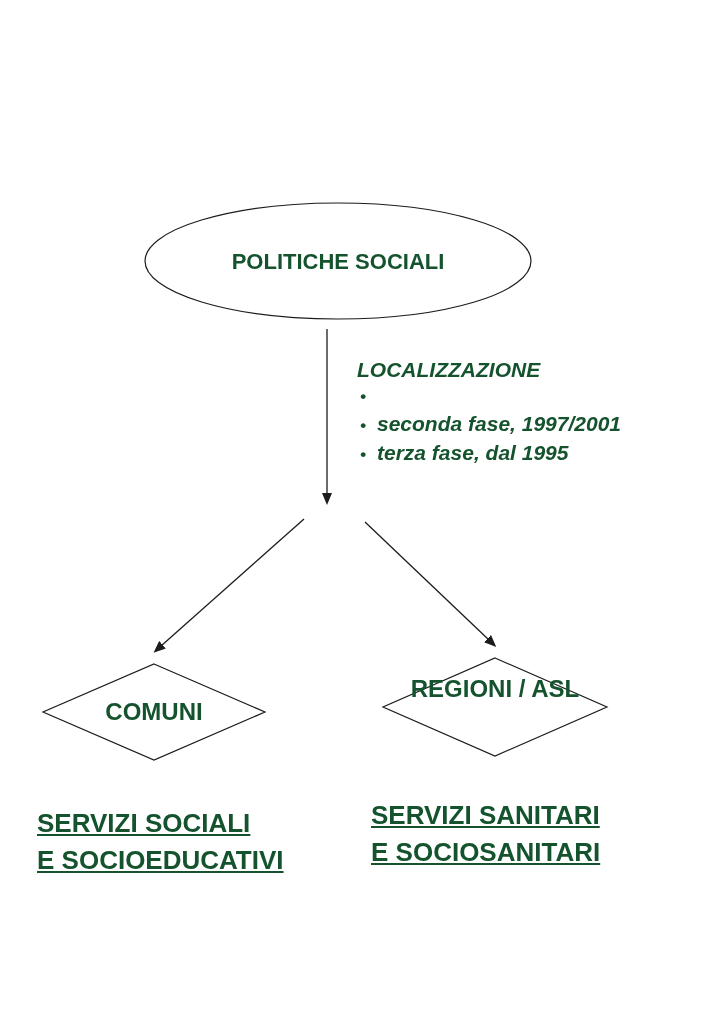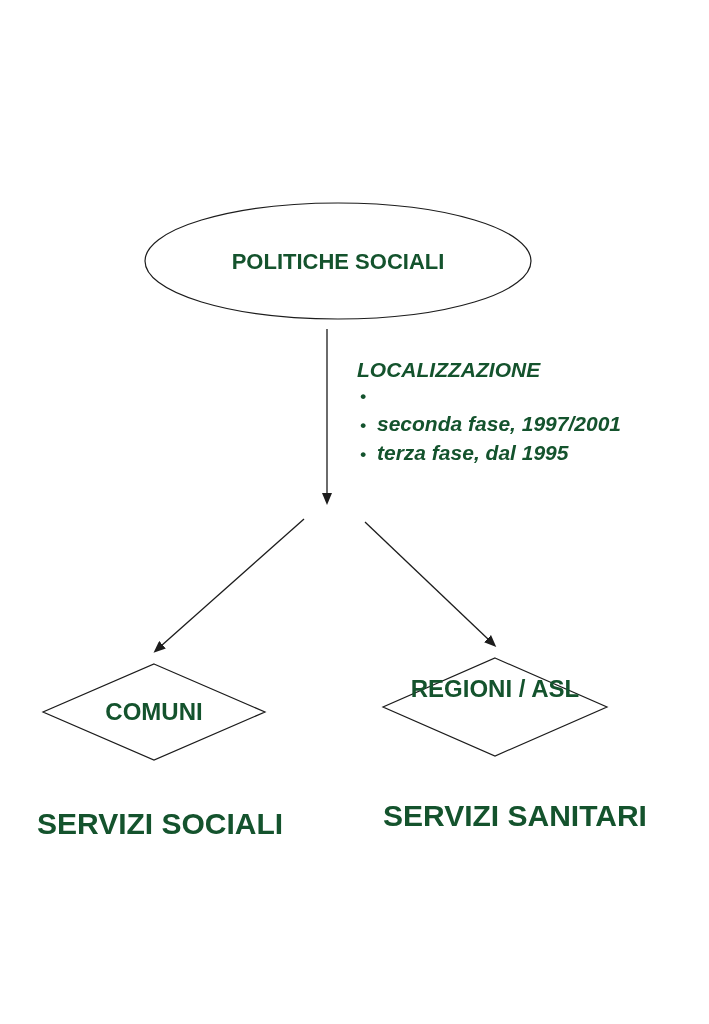--- a/index.html
+++ b/index.html
@@ -73,29 +73,30 @@
     width: 222px;
     height: 96px;
   }
   .regioni-label {
     left: 383px;
     top: 640px;
     width: 224px;
     height: 98px;
   }
   .result-label {
-    font-size: 30px;
+    font-size: 26px;
     line-height: 37px;
+    text-decoration: underline;
   }
   .result-left {
     left: 37px;
     top: 805px;
   }
   .result-right {
-    left: 383px;
+    left: 371px;
     top: 797px;
   }
 </style>
 </head>
 <body>
 
 <div class="slide">
 
   <svg class="shapes" viewBox="0 0 709 1024" xmlns="http://www.w3.org/2000/svg">
     <defs>
@@ -135,19 +136,21 @@
       <span>terza fase, dal 1995</span>
     </div>
   </div>
 
   <div class="label diamond-label comuni-label">COMUNI</div>
 
   <div class="label diamond-label regioni-label">REGIONI / ASL</div>
 
   <div class="label result-label result-left">
     <div>SERVIZI SOCIALI</div>
+    <div>E SOCIOEDUCATIVI</div>
   </div>
 
   <div class="label result-label result-right">
     <div>SERVIZI SANITARI</div>
+    <div>E SOCIOSANITARI</div>
   </div>
 
 </div>
 
 </body></html>

